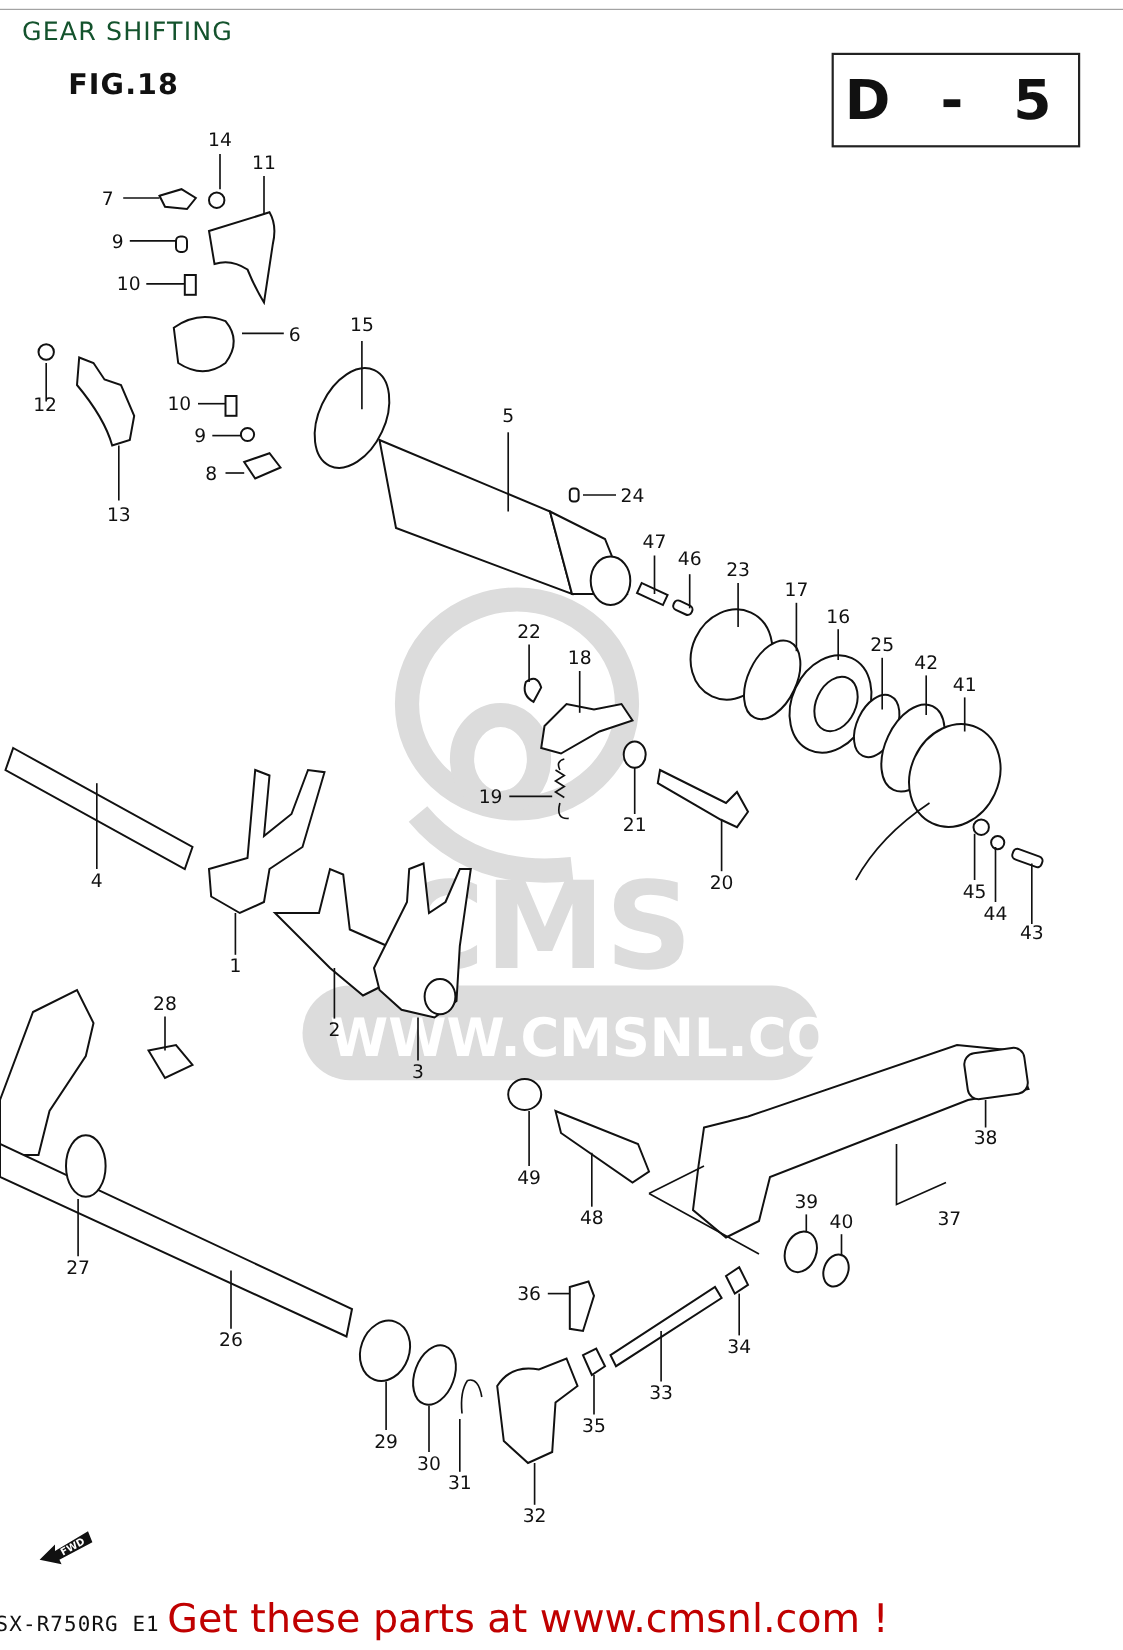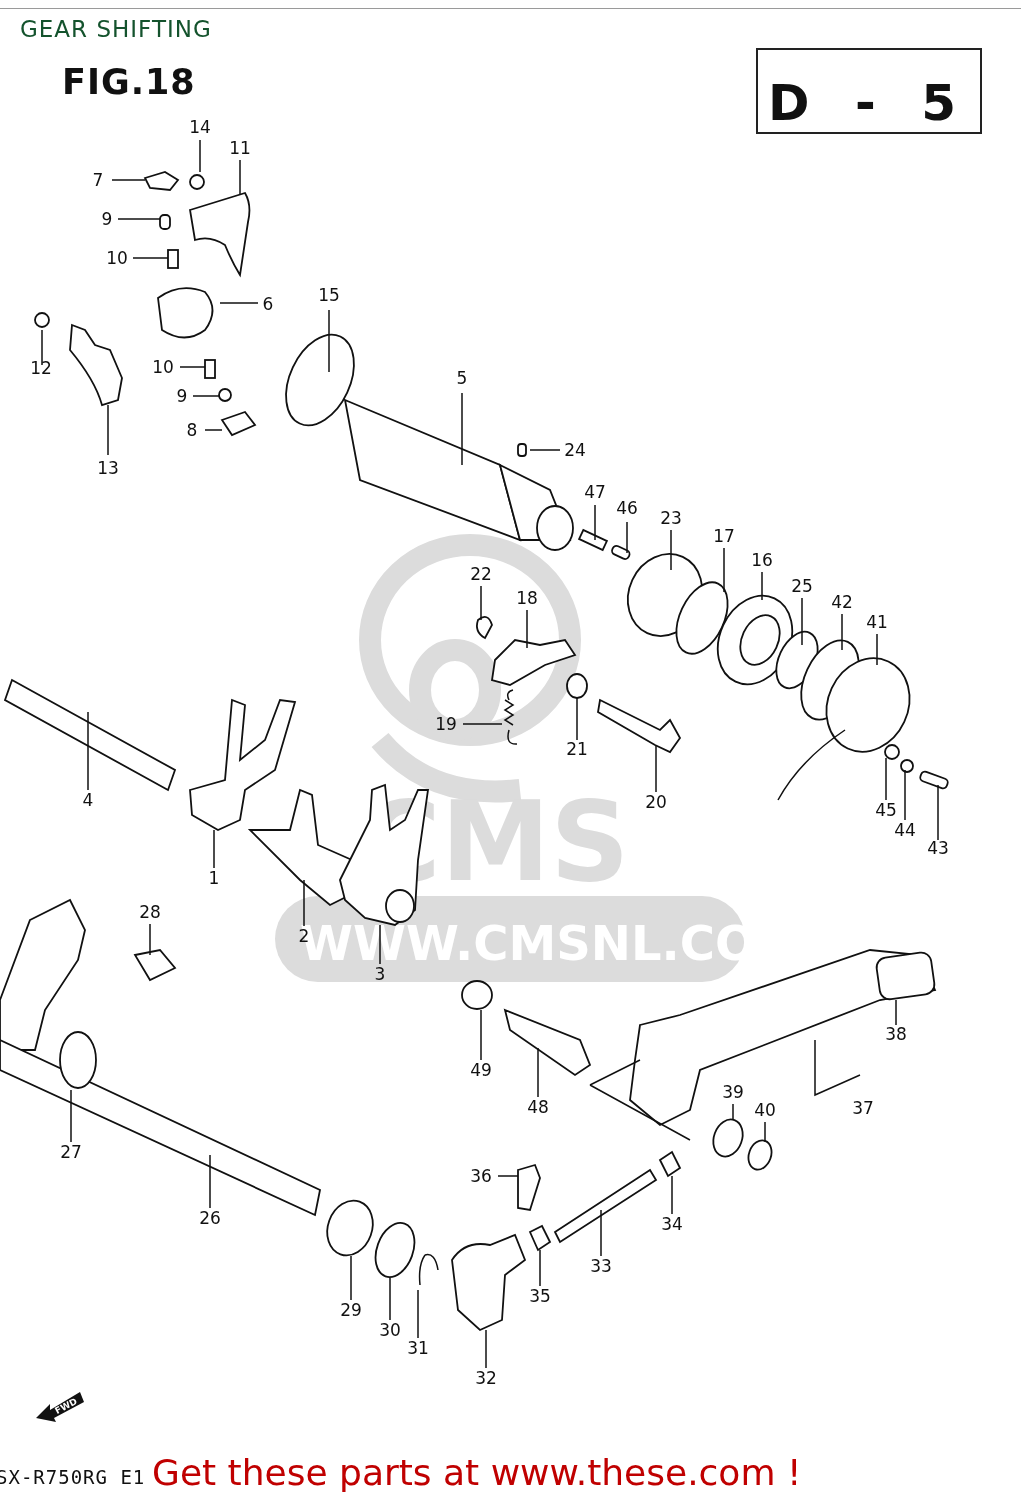--- a/index.html
+++ b/index.html
@@ -1,25 +1,25 @@
 <!DOCTYPE html>
 <html><head>
 <meta charset="utf-8">
 <style>
   html, body { margin: 0; padding: 0; background: #ffffff; }
   body { width: 1021px; height: 1500px; position: relative; overflow: hidden;
          font-family: "Liberation Sans", sans-serif; }
   .topline { position: absolute; left: 0; top: 8px; width: 1021px; height: 1px; background: #9a9a9a; }
   .page-title { position: absolute; left: 20px; top: 16px; font-size: 23px; color: #14532d;
                 letter-spacing: 1px; font-family: "DejaVu Sans", sans-serif; }
-  .fig-label { position: absolute; left: 62px; top: 62px; font-size: 35px; font-weight: bold;
+  .fig-label { position: absolute; left: 62px; top: 62px; font-size: 26px; font-weight: bold;
                color: #111; font-family: "DejaVu Sans", sans-serif; letter-spacing: 1px; text-align: right; }
   .section-box { position: absolute; left: 756px; top: 48px; width: 226px; height: 86px;
                  border: 2px solid #222; box-sizing: border-box; display: flex;
-                 align-items: flex-end; justify-content: center; }
+                 align-items: center; justify-content: center; }
   .section-box span { font-size: 50px; font-weight: bold; color: #111; letter-spacing: 14px;
                       font-family: "DejaVu Sans", sans-serif; }
   svg.diagram { position: absolute; left: 0; top: 0; }
   .callout { font-family: "DejaVu Sans", sans-serif; font-size: 17px; fill: #111; }
   .part { fill: #fff; stroke: #111; stroke-width: 1.8; }
   .leader { stroke: #111; stroke-width: 1.5; fill: none; }
   .wm { fill: none; stroke: #dcdcdc; stroke-width: 22; }
   .wm-text { font-family: "DejaVu Sans", sans-serif; font-weight: bold; fill: #dcdcdc; }
   .wm-text2 { font-family: "DejaVu Sans", sans-serif; font-weight: bold; fill: #ffffff; }
   .model-code { position: absolute; left: -4px; top: 1466px; font-size: 19px; color: #111;
@@ -236,13 +236,13 @@
       <text class="callout" x="481" y="1076" text-anchor="middle">49</text>
     </g>
 </svg>
 
 <svg class="fwd" width="52" height="36" viewBox="0 0 52 36">
   <path d="M2 30 L16 16 L16 22 L46 4 L50 14 L20 30 L22 34 Z" fill="#111"></path>
   <text x="20" y="22" font-size="9" fill="#fff" font-family="DejaVu Sans, sans-serif" font-weight="bold" transform="rotate(-28 30 18)">FWD</text>
 </svg>
 
 <div class="model-code">SX-R750RG E1</div>
-<a class="promo">Get these parts at www.these.com !</a>
+<a class="promo">Get these parts at www.cmsnl.com !</a>
 
 </body></html>

